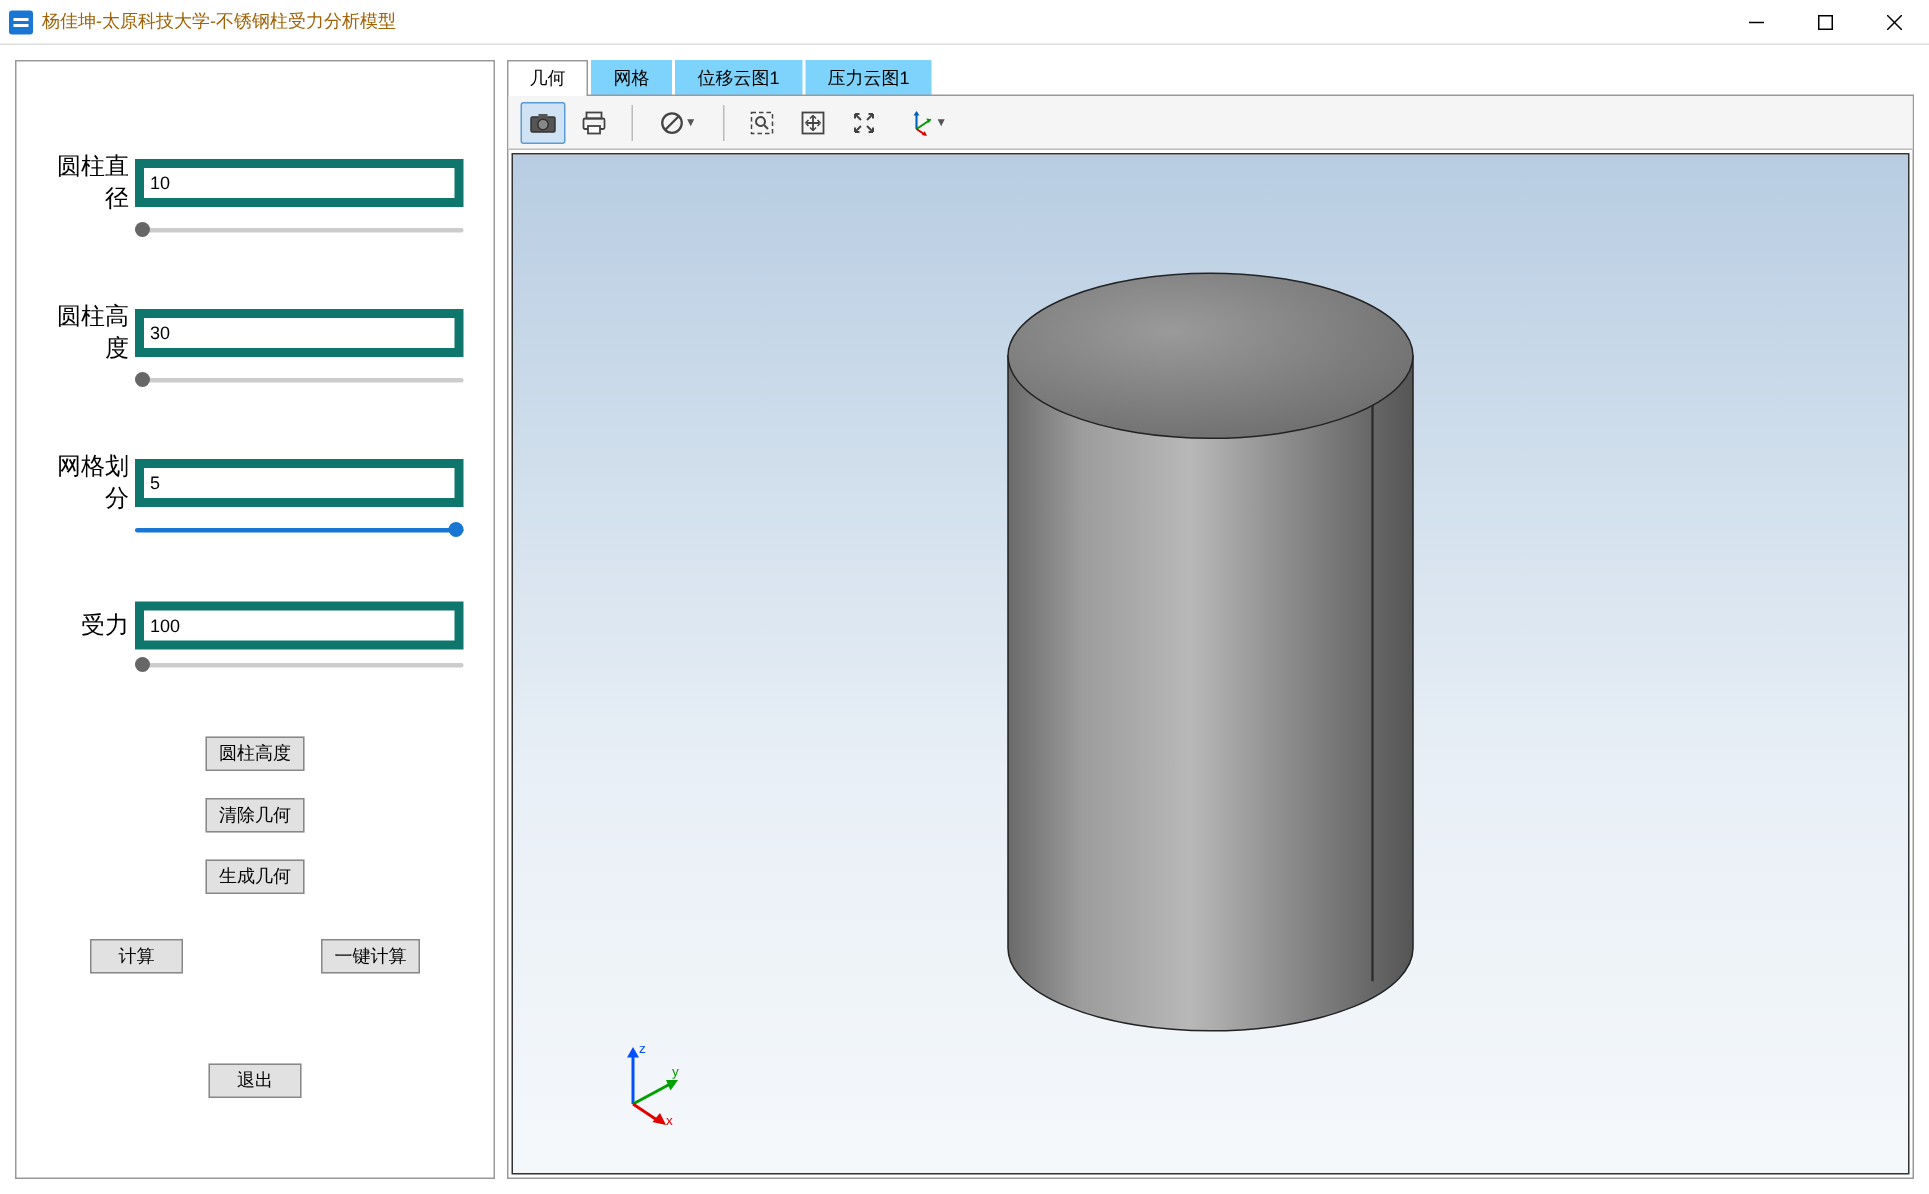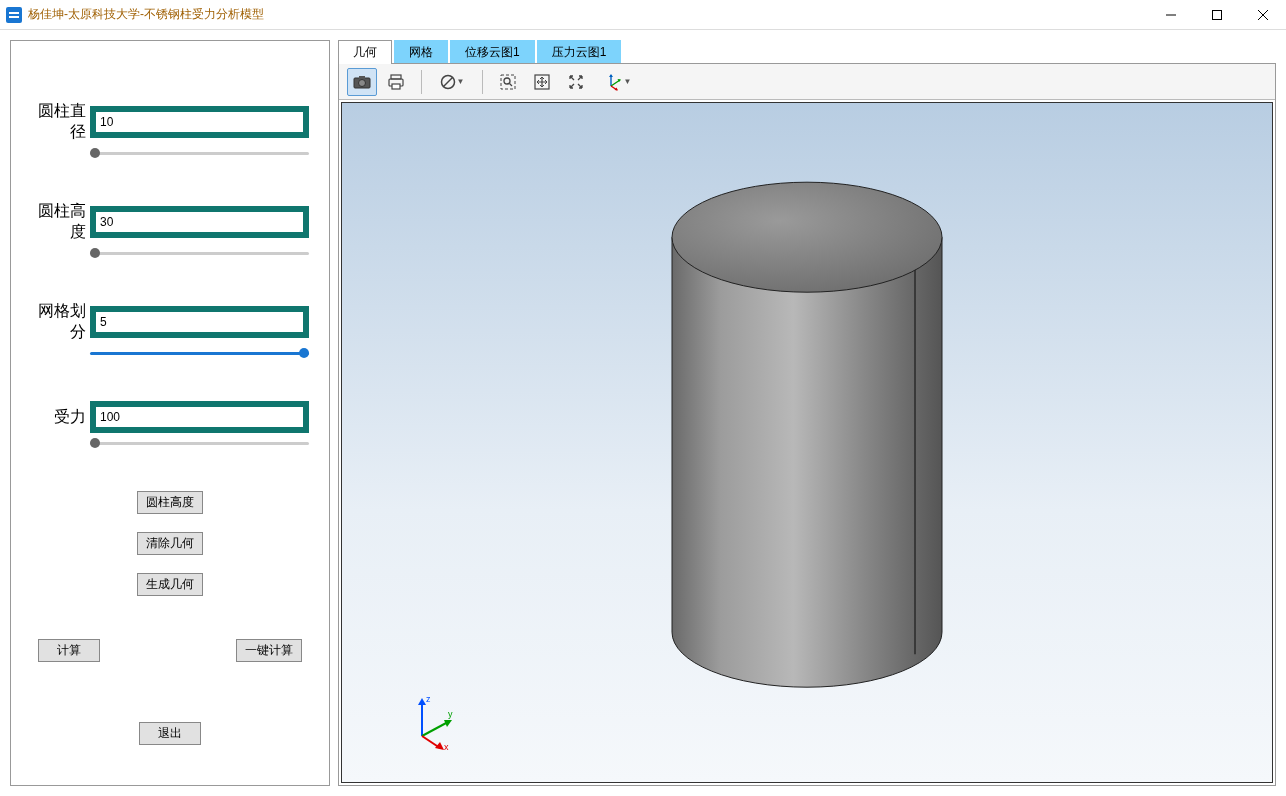--- a/index.html
+++ b/index.html
@@ -117,22 +117,22 @@
       padding: 2px 8px;
       background: #e1e1e1;
       border: 1px solid #888;
       font-size: 12px;
       font-family: inherit;
       cursor: pointer;
     }
     .btn-row {
       display: flex;
       justify-content: space-between;
-      width: 264px;
-      margin: 43px auto 0;
+      width: 220px;
+      margin: 30px auto 0;
       gap: 44px;
     }
     .exit-row {
       display: flex;
       justify-content: center;
       margin-top: 60px;
     }
     .exit-btn {
       padding: 2px 18px;
     }

